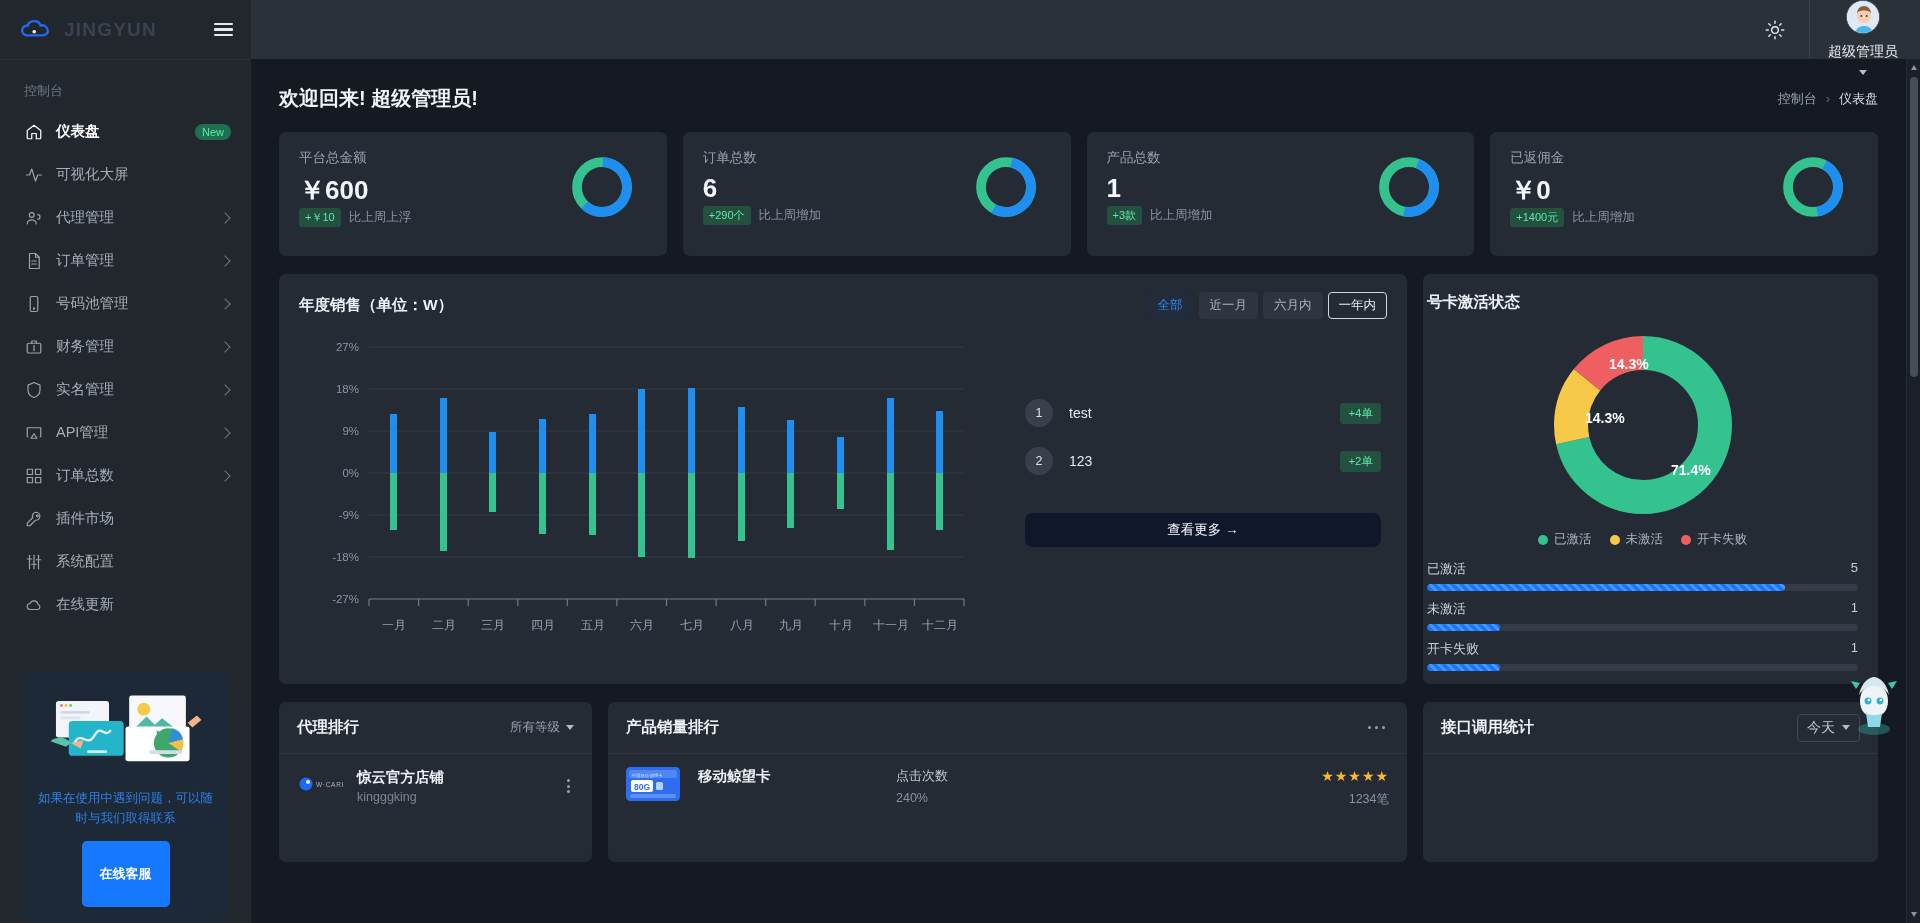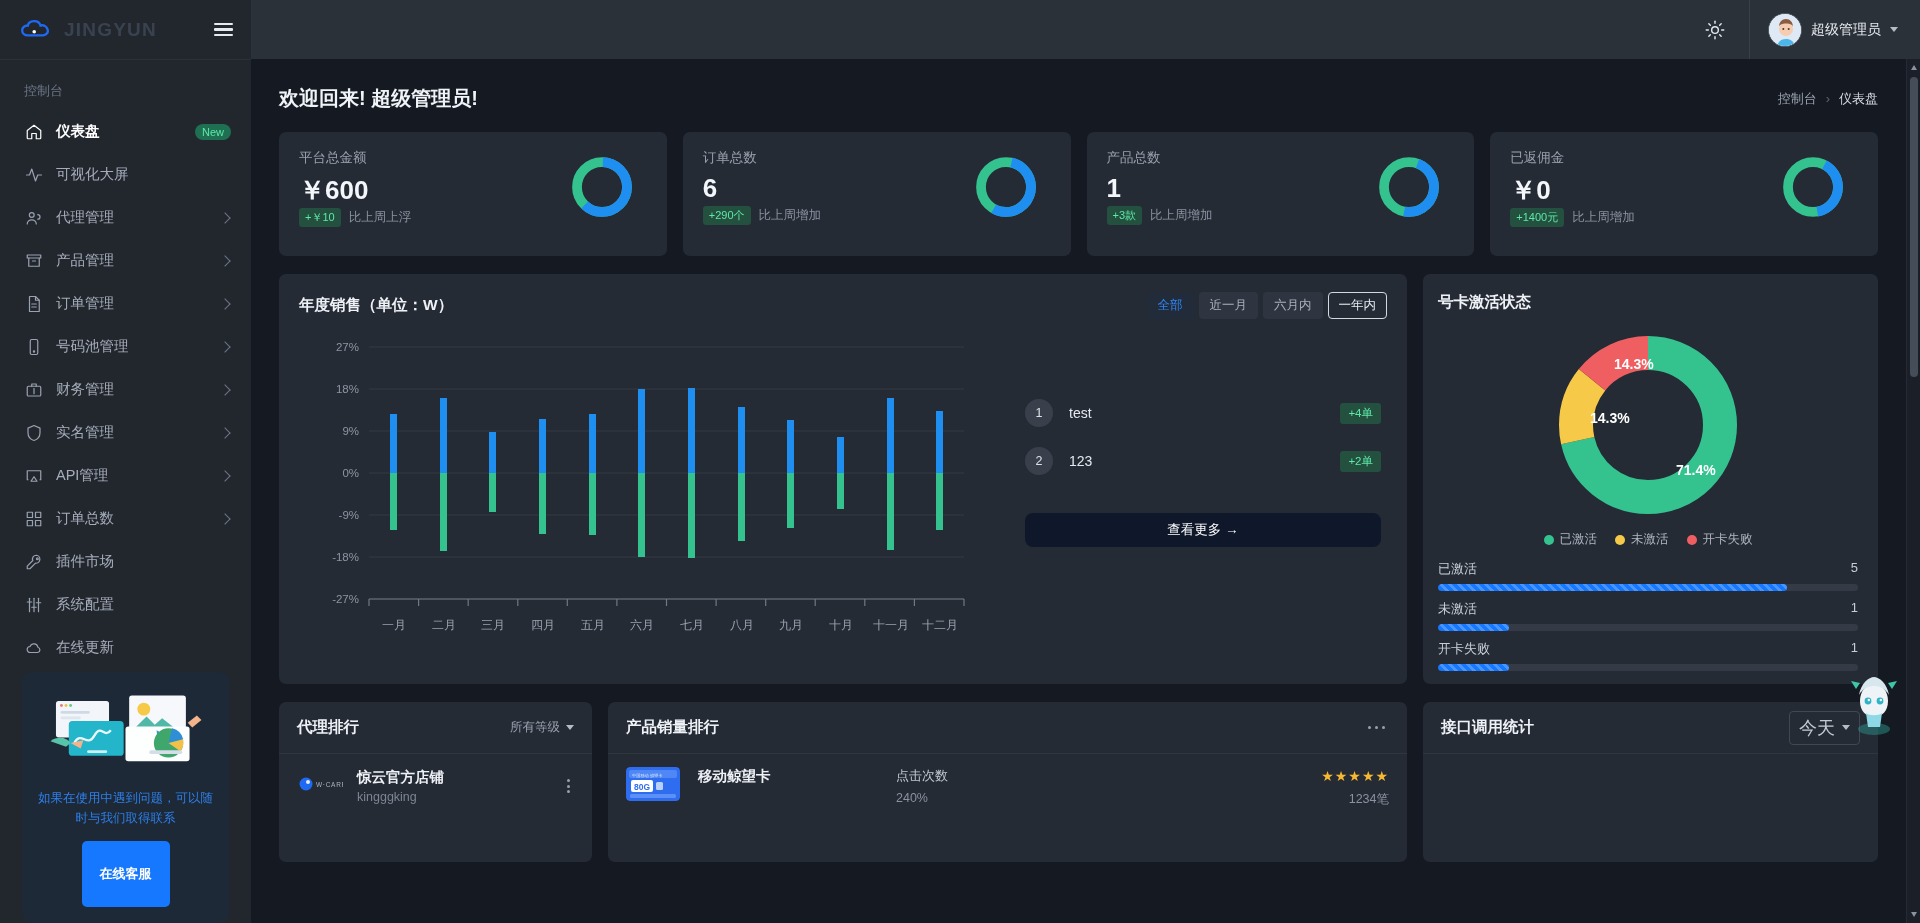--- a/index.html
+++ b/index.html
@@ -72,21 +72,21 @@
   .main { flex: 1; height: 923px; display: flex; flex-direction: column; background: #151a22; overflow: hidden; position: relative; }
   .topbar {
     height: 59px; background: #2b3138;
     display: flex; align-items: center; justify-content: flex-end;
     padding-right: 0;
   }
   .sun-btn { width: 40px; height: 40px; display: flex; align-items: center; justify-content: center; cursor: pointer; margin-right: 14px; }
   .user-box {
     display: flex; align-items: center; gap: 9px;
     height: 59px; padding: 0 22px 0 18px;
-    border-left: 1px solid #3a4048; cursor: pointer;
+    border-left: 1px solid #3a4048; cursor: pointer; flex-direction: column;
   }
   .avatar {
     width: 34px; height: 34px; border-radius: 50%;
     background: #d8e4f2; overflow: hidden; flex: none;
     border: 1px solid #4d5560;
   }
   .user-name { font-size: 14px; color: #e6eaf0; }
   .caret-d { width: 0; height: 0; border-left: 4.5px solid transparent; border-right: 4.5px solid transparent; border-top: 5px solid #b6bcc7; }
 
   .scroll-area { flex: 1; overflow: hidden; position: relative; }
@@ -151,21 +151,21 @@
   }
   .rank-name { font-size: 14px; color: #e4e8ee; flex: 1; }
   .rank-badge { background: #23503f; color: #5ee9a8; font-size: 11.5px; padding: 3px 8px; border-radius: 3px; }
   .more-btn {
     margin-top: 28px; width: 100%; height: 34px;
     background: #0f172a; color: #fff; border: none; border-radius: 8px;
     font-size: 13.5px; cursor: pointer; display: flex; align-items: center; justify-content: center; gap: 8px;
     font-family: inherit;
   }
 
-  .activation-panel { width: 455px; padding: 18px 20px 14px 15px; height: 410px; }
+  .activation-panel { width: 455px; padding: 18px 20px 14px 4px; height: 410px; }
   .donut-wrap { display: flex; justify-content: center; margin-top: 12px; }
   .legend { display: flex; justify-content: center; gap: 18px; margin-top: 6px; }
   .legend-item { display: flex; align-items: center; gap: 6px; font-size: 12.5px; color: #aeb5c0; }
   .legend-dot { width: 10px; height: 10px; border-radius: 50%; }
   .prog-block { margin-top: 12px; }
   .prog-row { margin-bottom: 9px; }
   .prog-head { display: flex; justify-content: space-between; font-size: 13px; color: #c8cdd6; margin-bottom: 6px; }
   .prog-track { height: 7px; border-radius: 4px; background: #343b46; overflow: hidden; }
   .prog-fill {
     height: 100%; border-radius: 4px;
@@ -178,21 +178,21 @@
   .bot-panel { background: #252b35; border-radius: 7px; height: 160px; }
   .bot-agent { width: 313px; }
   .bot-product { flex: 1; }
   .bot-api { width: 455px; }
   .bot-head {
     height: 52px; display: flex; align-items: center; justify-content: space-between;
     padding: 0 18px; border-bottom: 1px solid #2f3640;
   }
   .bot-title { font-size: 15.5px; font-weight: 700; color: #eef1f6; }
   .select-pill { font-size: 12.5px; color: #9aa2b0; display: flex; align-items: center; gap: 6px; cursor: pointer; }
-  .select-box { font-size: 18px; color: #c3c9d2; border: 1px solid #404856; border-radius: 4px; padding: 4px 9px; display: flex; align-items: center; gap: 7px; cursor: pointer; }
+  .select-box { font-size: 14px; color: #c3c9d2; border: 1px solid #404856; border-radius: 4px; padding: 4px 9px; display: flex; align-items: center; gap: 7px; cursor: pointer; }
   .dots-v { display: flex; flex-direction: column; gap: 2.5px; cursor: pointer; padding: 4px; }
   .dots-v i { width: 3px; height: 3px; border-radius: 50%; background: #98a0ad; display: block; }
   .dots-h { display: flex; gap: 3.5px; cursor: pointer; padding: 4px; }
   .dots-h i { width: 3.5px; height: 3.5px; border-radius: 50%; background: #98a0ad; display: block; }
 
   .agent-row { display: flex; align-items: center; gap: 14px; padding: 14px 18px 0 18px; }
   .shop-logo { width: 46px; height: 22px; flex: none; }
   .agent-meta { flex: 1; }
   .agent-name { font-size: 14.5px; font-weight: 700; color: #edf0f5; }
   .agent-sub { font-size: 12.5px; color: #7d8593; margin-top: 3px; }
@@ -254,31 +254,20 @@
             <svg viewBox="0 0 24 24">
               <circle cx="9" cy="8" r="3.2"></circle>
               <path d="M3 20c0-3.3 2.7-5.5 6-5.5s6 2.2 6 5.5"></path>
               <path d="M17 7.5a3 3 0 010 6"></path>
             </svg>
           </span>
         <span class="label">代理管理</span>
         <span class="chev"></span>
       </div>
 
-      <div class="nav-item">
-        <span class="ico">
-            <svg viewBox="0 0 24 24">
-              <rect x="3" y="4" width="18" height="4"></rect>
-              <path d="M5 8v11h14V8"></path>
-              <line x1="10" y1="12" x2="14" y2="12"></line>
-            </svg>
-          </span>
-        <span class="label">产品管理</span>
-        <span class="chev"></span>
-      </div>
 
       <div class="nav-item">
         <span class="ico">
             <svg viewBox="0 0 24 24">
               <path d="M6 2h8l5 5v15H6z"></path>
               <polyline points="14,2 14,7 19,7"></polyline>
               <line x1="9" y1="12" x2="15" y2="12"></line>
               <line x1="9" y1="16" x2="15" y2="16"></line>
             </svg>
           </span>

